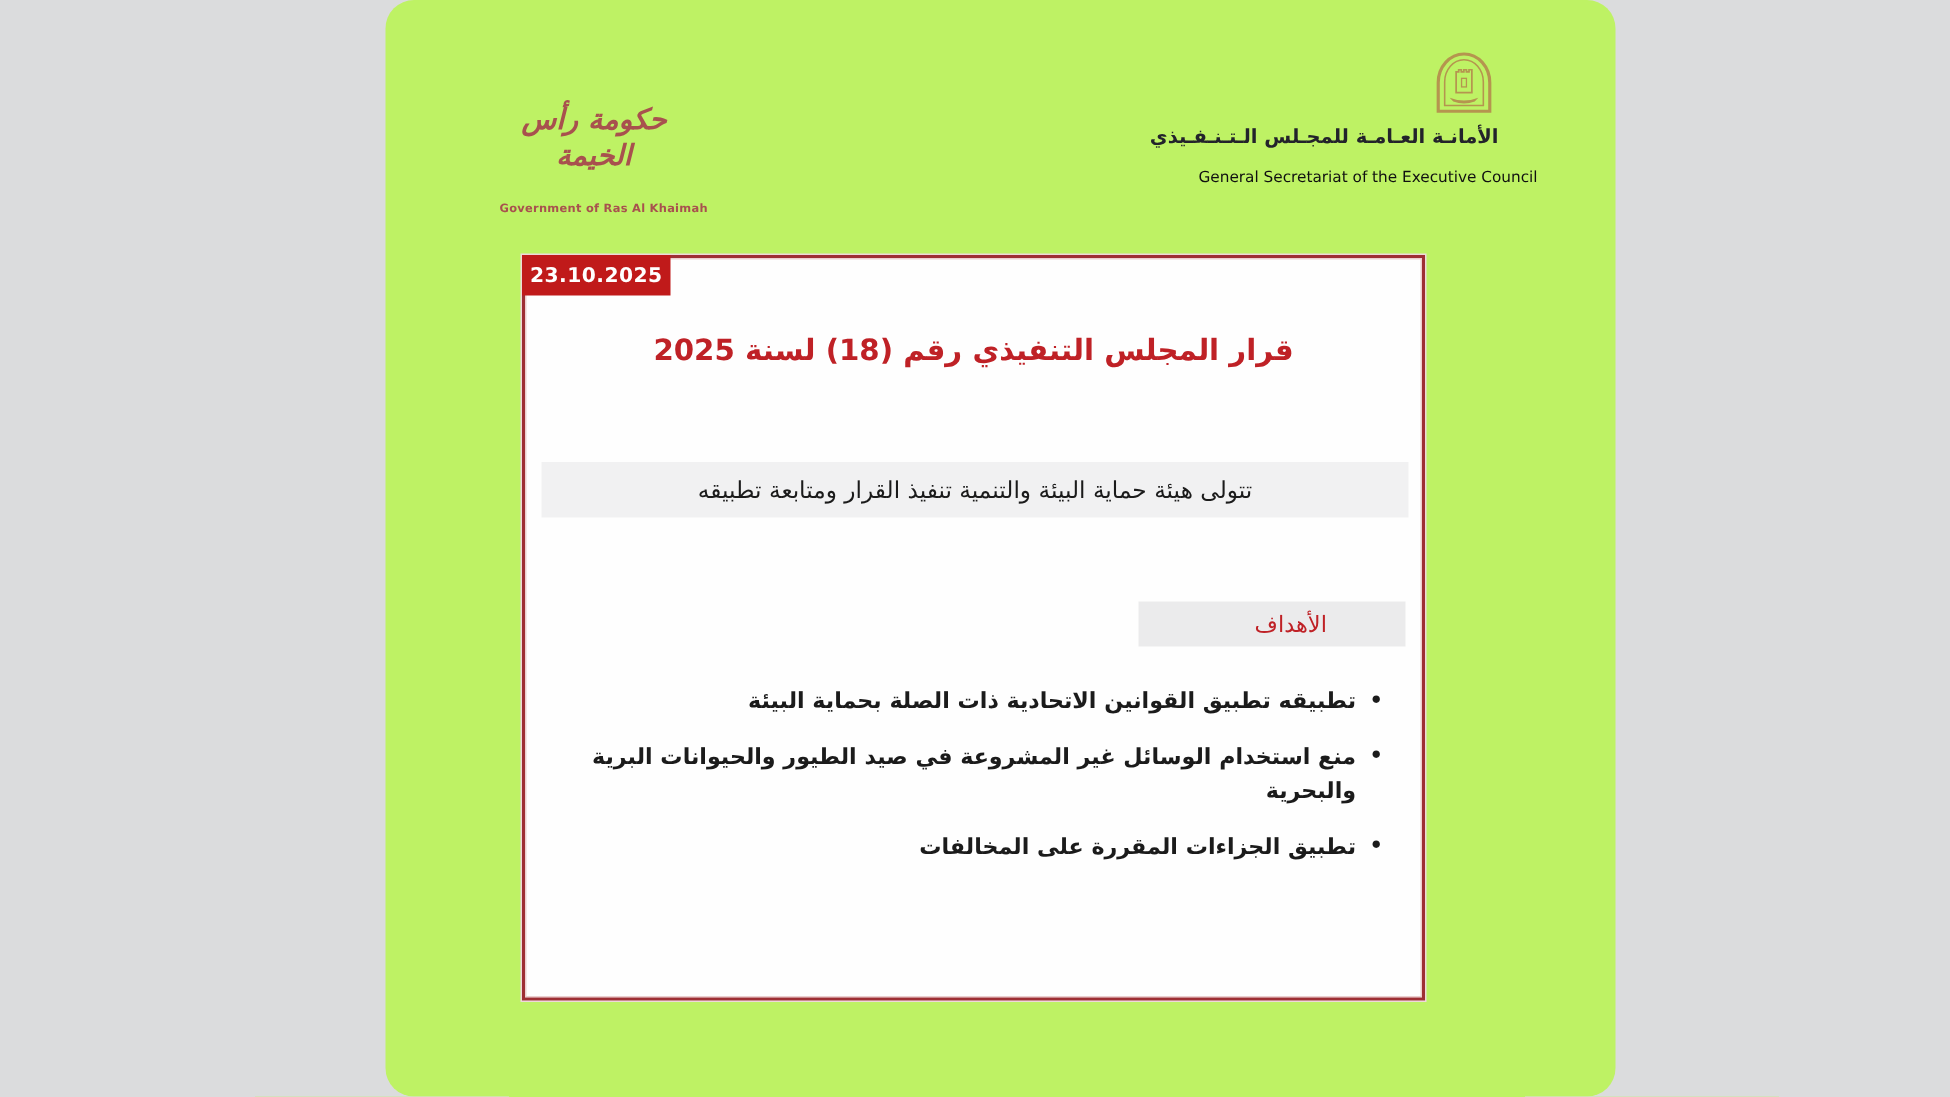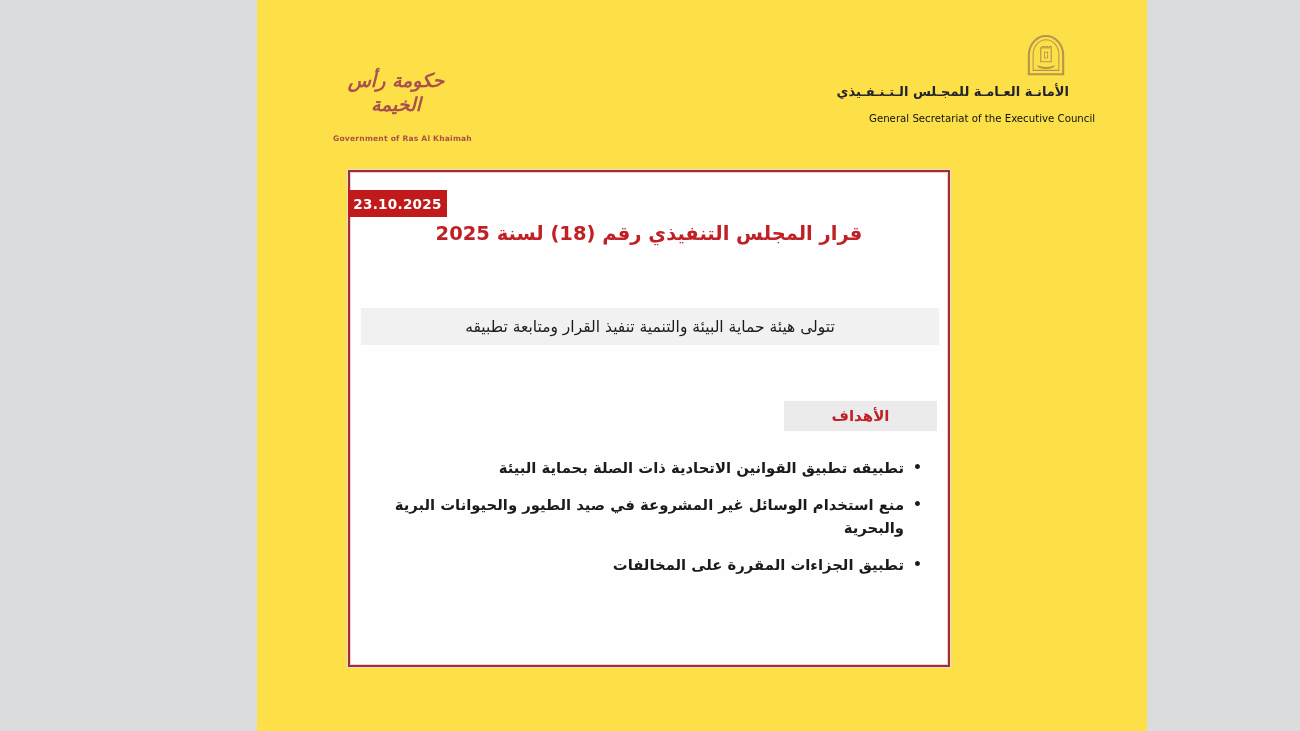--- a/index.html
+++ b/index.html
@@ -8,22 +8,23 @@
     width: 1300px;
     height: 731px;
     overflow: hidden;
     background: #dbdcdd;
     font-family: "DejaVu Sans", "Liberation Sans", sans-serif;
   }
   .stage { position: relative; width: 1300px; height: 731px; }
   .sheet {
     position: absolute;
     left: 257px; top: 0;
-    width: 890px; height: 731px;
-    background: #fde047;
+    width: 820px; height: 731px;
+    background: #bef264;
+    border-radius: 19px;
   }
 
   
   .logo-left {
     position: absolute;
     left: 76px; top: 68px;
     width: 126px;
     text-align: center;
     color: #a8514e;
   }
@@ -84,21 +85,20 @@
     left: -2px; top: -2px;
     width: 99px; height: 27px;
     background: #c01a1a;
     color: #ffffff;
     font-size: 13.5px;
     font-weight: bold;
     display: flex;
     align-items: center;
     justify-content: center;
     letter-spacing: 0.3px;
-    margin-top: 20px;
   }
   .decree-title {
     position: absolute;
     left: 0; right: 0; top: 28px;
     margin: 16px;
     text-align: center;
     direction: rtl;
     color: #bf2126;
     font-size: 19.5px;
     font-weight: bold;
@@ -120,21 +120,22 @@
   .objectives-label {
     position: absolute;
     right: 11px; top: 229px;
     width: 153px; height: 30px;
     background: #ebebec;
     display: flex;
     align-items: center;
     justify-content: center;
     color: #bf2126;
     font-size: 15px;
-    font-weight: bold;
+    font-weight: normal;
+    padding-left: 25px;
   }
   .objectives {
     position: absolute;
     right: 26px; left: 26px; top: 284px;
     margin: 0; padding: 0;
     list-style: none;
     direction: rtl;
     text-align: right;
     color: #1b1b1b;
     font-size: 14.8px;

